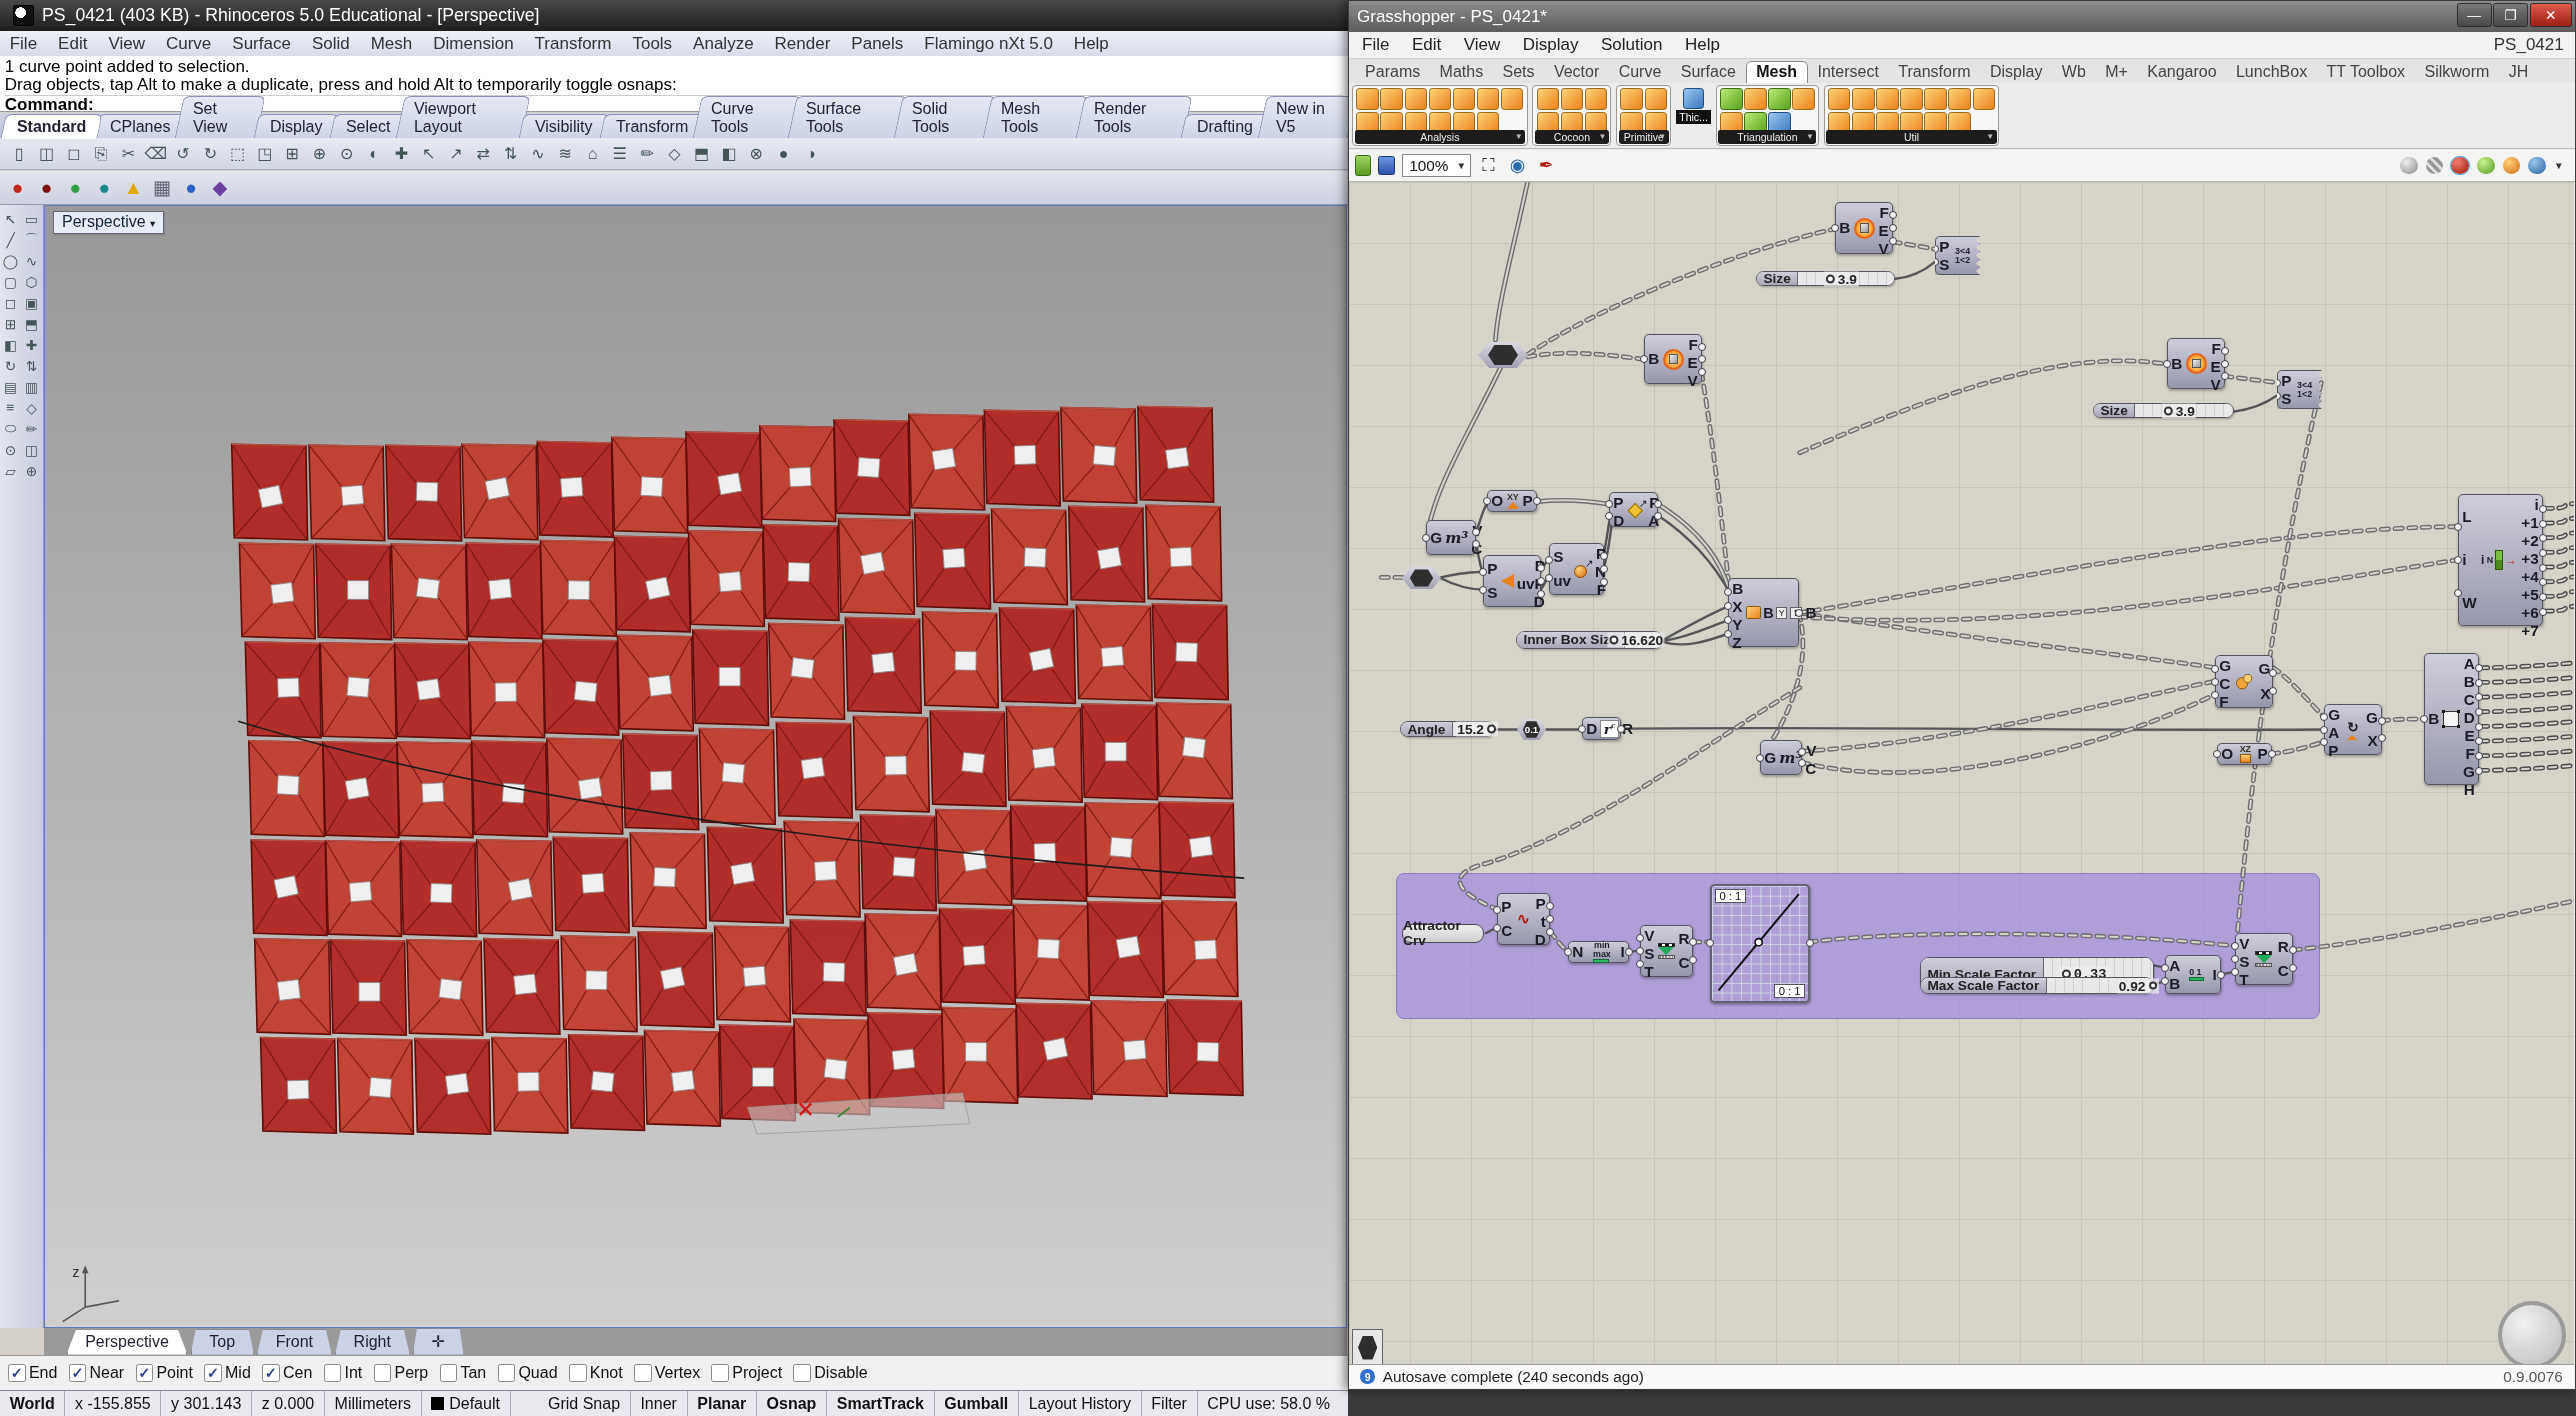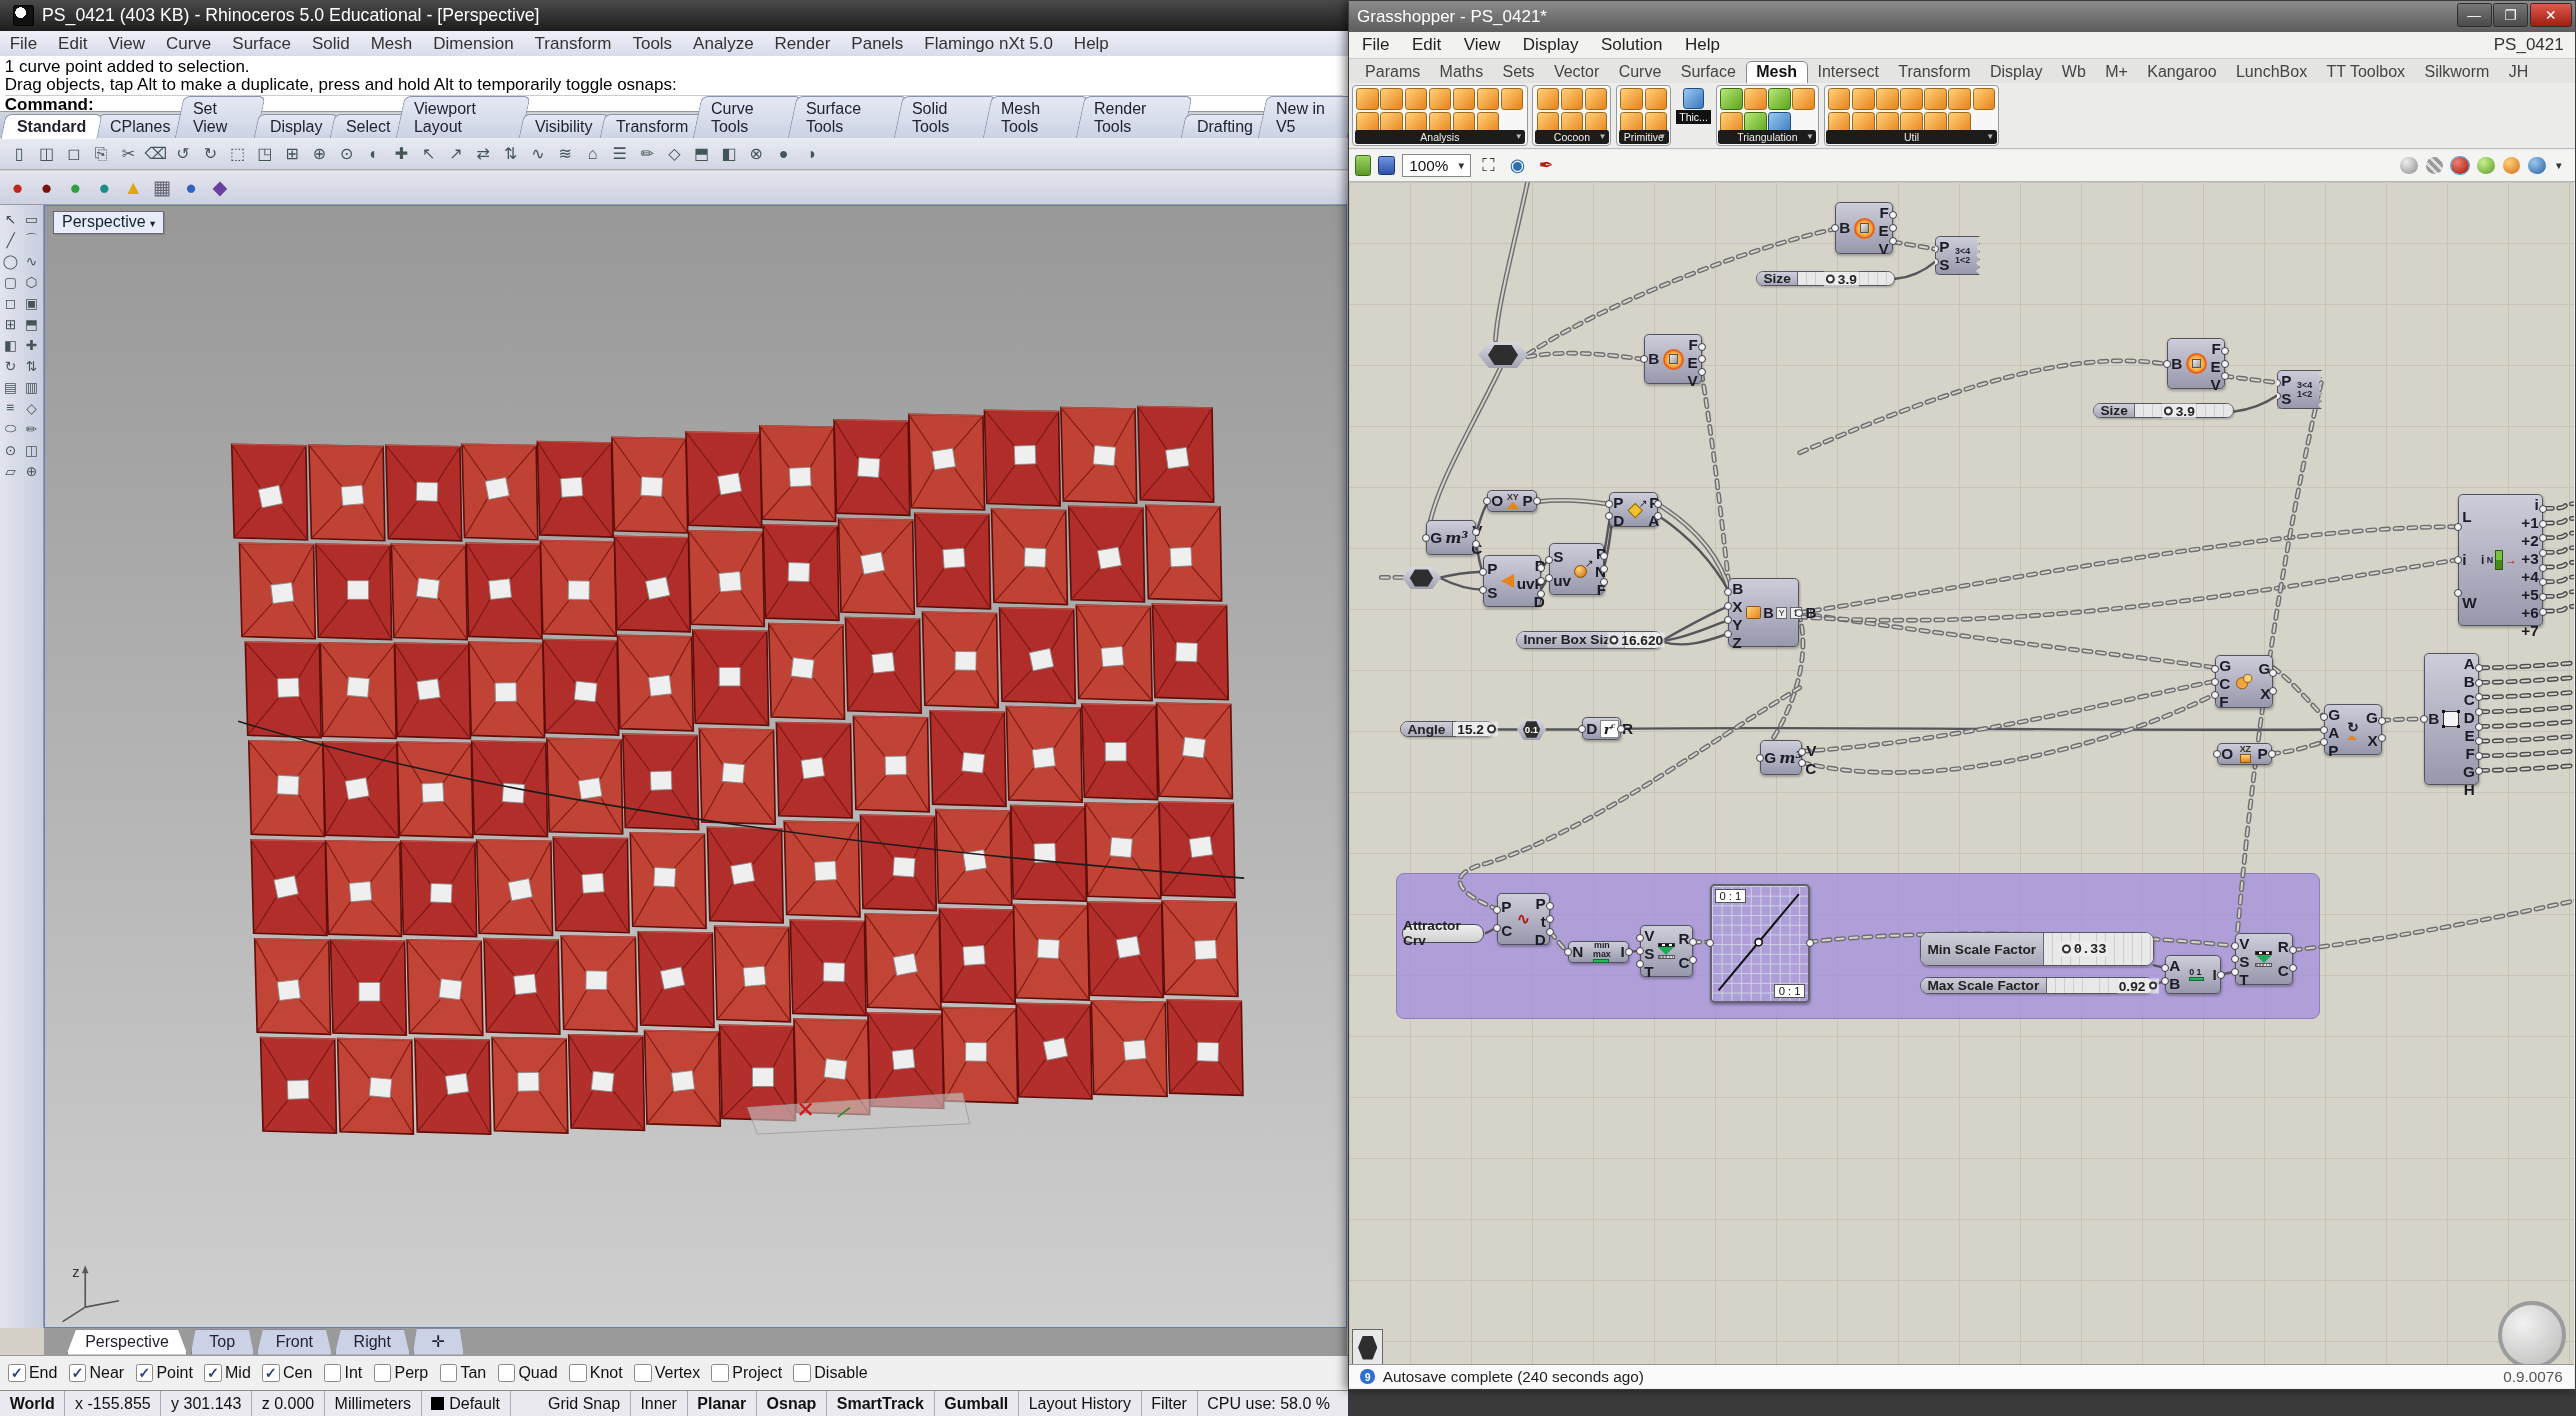--- a/index.html
+++ b/index.html
@@ -1736,21 +1736,21 @@
           <div class="nub" style="left: -4.8px; top: 8px;"></div>
           <div class="nub" style="left: -4.8px; top: 21px;"></div>
           <div class="nub" style="left: -4.8px; top: 34px;"></div>
           <div class="nub" style="right: -4.8px; top: 12.3px;"></div>
           <div class="nub" style="right: -4.8px; top: 29.5px;"></div>
         </div>
         <div class="gh-graph" style="left: 361px; top: 702px; width: 100px; height: 119px;"><svg width="95" height="114" viewBox="0 0 118 142">
             <path d="M8,130 L108,10" stroke="#111" stroke-width="2.5" fill="none"></path>
             <circle cx="58" cy="70" r="4.5" fill="#fff" stroke="#111" stroke-width="2"></circle>
           </svg><div class="tag" style="left: 3.2px; top: 3.2px;">0 : 1</div><div class="tag" style="right: 3.2px; bottom: 3.2px;">0 : 1</div><div class="nub" style="left: -6.4px; top: 53px;"></div><div class="nub" style="right: -6.4px; top: 53px;"></div></div>
-        <div class="gh-slider" style="left: 571px; top: 750px; width: 234px; height: 34px;">
+        <div class="gh-slider" style="left: 571px; top: 775px; width: 234px; height: 34px;">
           <div class="lab">Min Scale Factor</div>
           <div class="track">
             <div class="vg" style="left: 37%; font-family: Liberation Mono, monospace;">
               <span class="knob"></span>
               <span>0.33</span>
             </div>
           </div>
         </div>
         <div class="gh-slider" style="left: 571px; top: 795px; width: 234px; height: 17px;">
           <div class="lab">Max Scale Factor</div>

